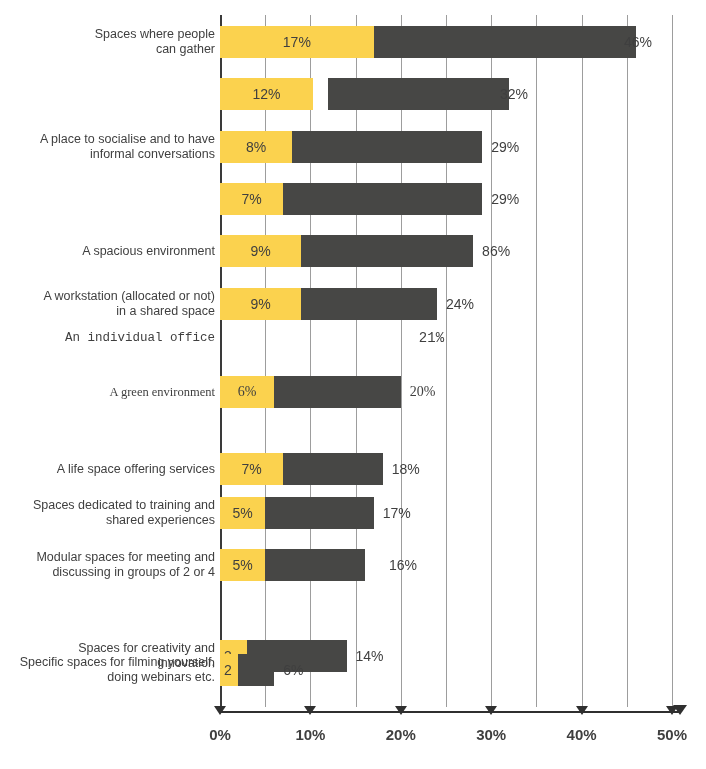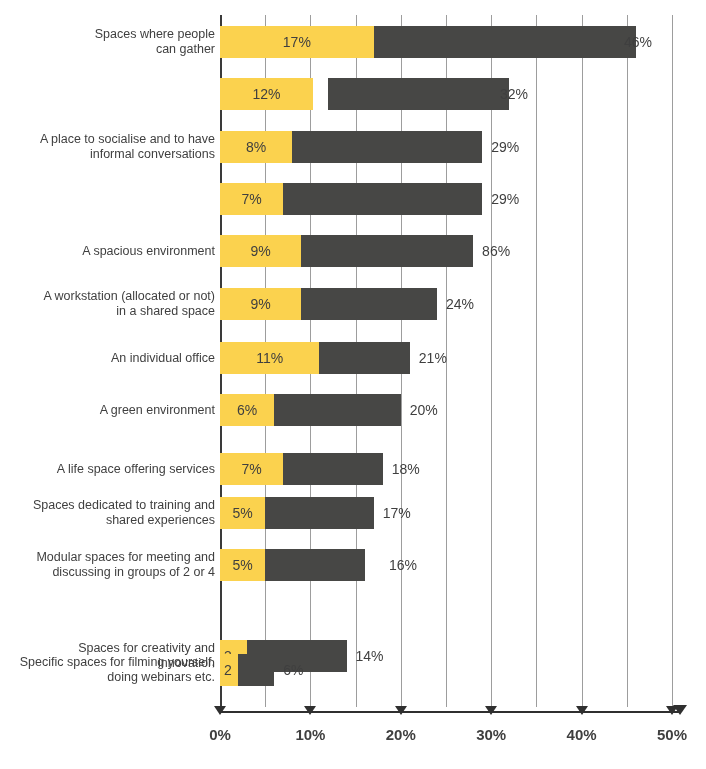--- a/index.html
+++ b/index.html
@@ -220,31 +220,25 @@
         <div class="row-label">A workstation (allocated or not)
 in a shared space</div>
         <div class="bar-wrap" style="width: 216.96px;">
           <div class="seg seg-secondary" style="left: 81.36px; width: 135.6px;"></div>
           <div class="seg seg-primary" style="width: 81.36px;">
             <span class="seg-label">9%</span>
           </div>
         </div>
         <div class="total-label" style="left: 445.96px;">24%</div>
       </div>
-      <div class="row" style="top: 342px;">
+      <div class="row" style="top: 322px; font-family: Liberation Mono, monospace;">
         <div class="row-label">An individual office</div>
-        <div class="bar-wrap" style="width: 189.84px;">
-          <div class="seg seg-secondary" style="left: 99.44px; width: 90.4px;"></div>
-          <div class="seg seg-primary" style="width: 99.44px;">
-            <span class="seg-label">11%</span>
-          </div>
-        </div>
         <div class="total-label" style="left: 418.84px;">21%</div>
       </div>
-      <div class="row" style="top: 394px;">
+      <div class="row" style="top: 376px; font-family: Liberation Serif, serif;">
         <div class="row-label">A green environment</div>
         <div class="bar-wrap" style="width: 180.8px;">
           <div class="seg seg-secondary" style="left: 54.24px; width: 126.56px;"></div>
           <div class="seg seg-primary" style="width: 54.24px;">
             <span class="seg-label">6%</span>
           </div>
         </div>
         <div class="total-label" style="left: 409.8px;">20%</div>
       </div>
       <div class="row" style="top: 453px;">

